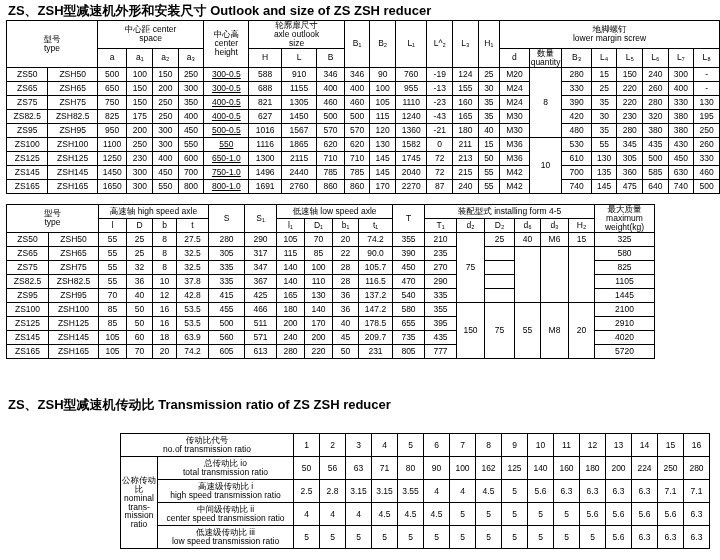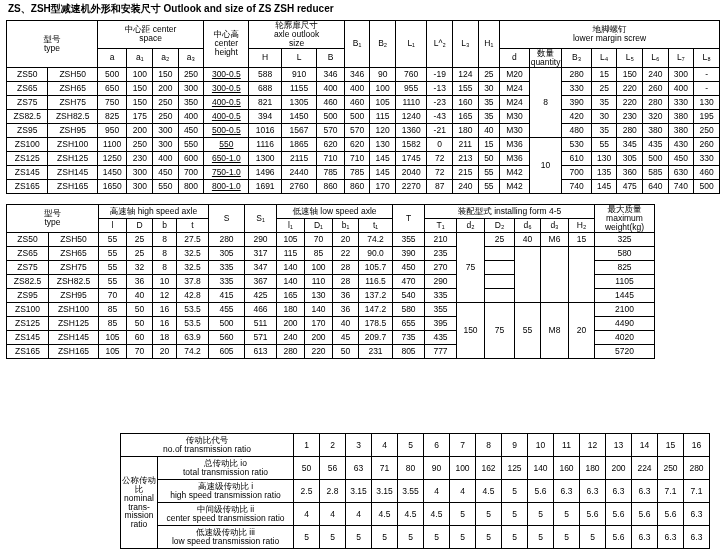--- a/index.html
+++ b/index.html
@@ -4,21 +4,21 @@
 <style>
   html,body{margin:0;padding:0;background:#fff;}
   body{
     width:720px;height:560px;
     font-family:"Liberation Sans", sans-serif;
     color:#000;
     overflow:hidden;
   }
   .page{position:relative;width:720px;height:560px;}
   .title{
-    font-size:10px;font-weight:bold;
+    font-size:13px;font-weight:bold;
     padding-left:8px;
   }
   #title1{position:absolute;top:2px;left:0;}
   #title3{position:absolute;top:396px;left:0;}
 
   table{border-collapse:collapse;}
   .t td,.t th{
     border:1px solid #000;
     font-size:8.5px;
     text-align:center;
@@ -196,21 +196,21 @@
       </tr>
 
       <tr class="lrow">
         <td class="modelcell">ZS82.5</td>
         <td class="modelcell">ZSH82.5</td>
         <td>825</td>
         <td>175</td>
         <td>250</td>
         <td>400</td>
         <td class="small">400-0.5</td>
-        <td>394</td>
+        <td>627</td>
         <td>1450</td>
         <td>500</td>
         <td>500</td>
         <td>115</td>
         <td>1240</td>
         <td>-43</td>
         <td>165</td>
         <td>35</td>
         <td>M30</td>
         <td>420</td>
@@ -543,21 +543,21 @@
         <td>16</td>
         <td>53.5</td>
         <td>500</td>
         <td>511</td>
         <td>200</td>
         <td>170</td>
         <td>40</td>
         <td>178.5</td>
         <td>655</td>
         <td>395</td>
-        <td>4490</td>
+        <td>2910</td>
       </tr>
 
       <tr class="lrow">
         <td class="modelcell">ZS145</td>
         <td class="modelcell">ZSH145</td>
         <td>105</td>
         <td>60</td>
         <td>18</td>
         <td>63.9</td>
         <td>560</td>
@@ -585,20 +585,21 @@
         <td>50</td>
         <td>231</td>
         <td>805</td>
         <td>777</td>
         <td>5720</td>
       </tr>
     </tbody>
       </table>
   </div>
 
+  <div class="title" id="title3">ZS、ZSH型减速机传动比  Transmission ratio of ZS ZSH reducer</div>
 
   <div id="tbl3wrap">
     <table class="t t3">
       <colgroup>
         <col style="width:34px">
           <col style="width:136px">
         <col style="width:26px">
           <col style="width:26px">
           <col style="width:26px">
           <col style="width:26px">

